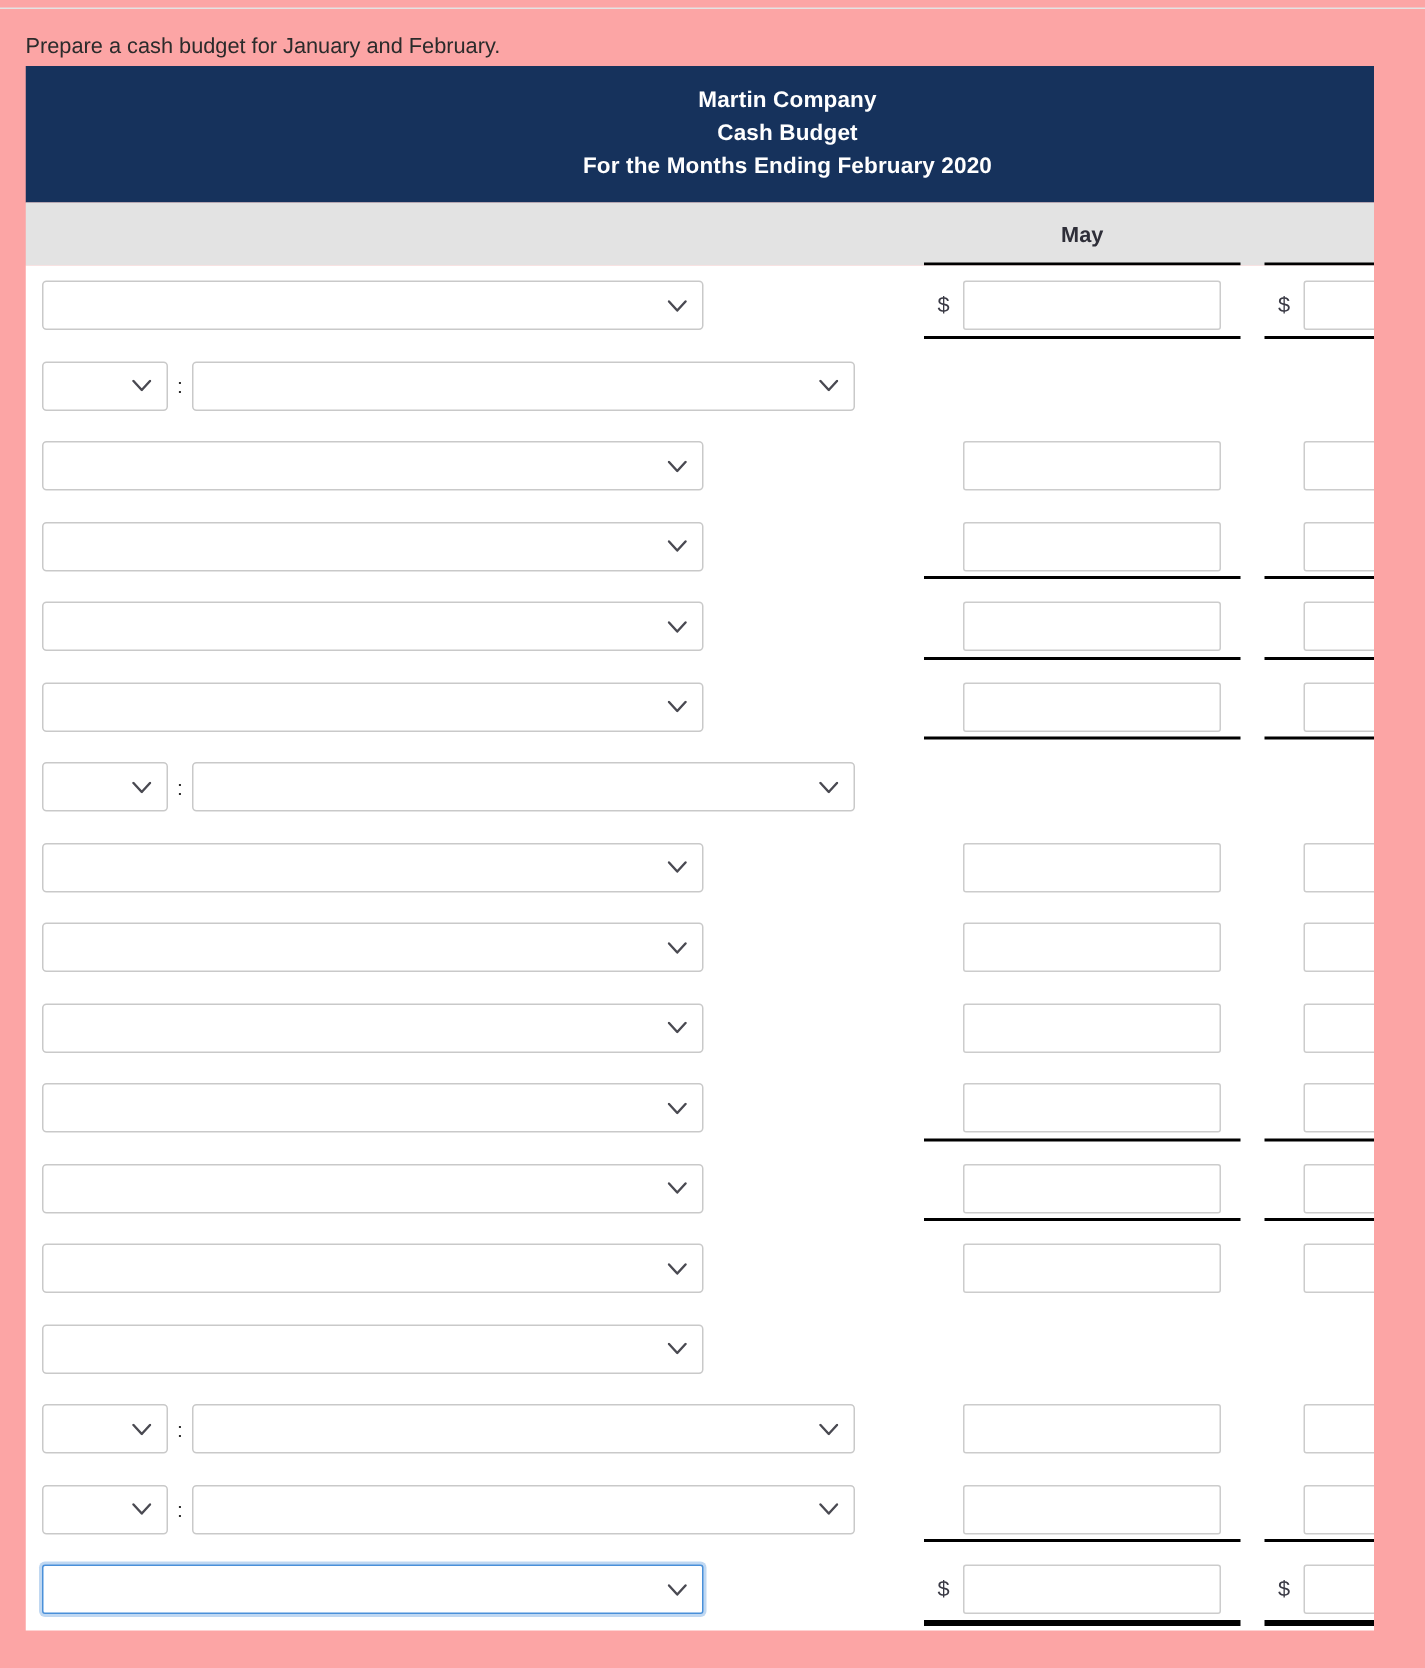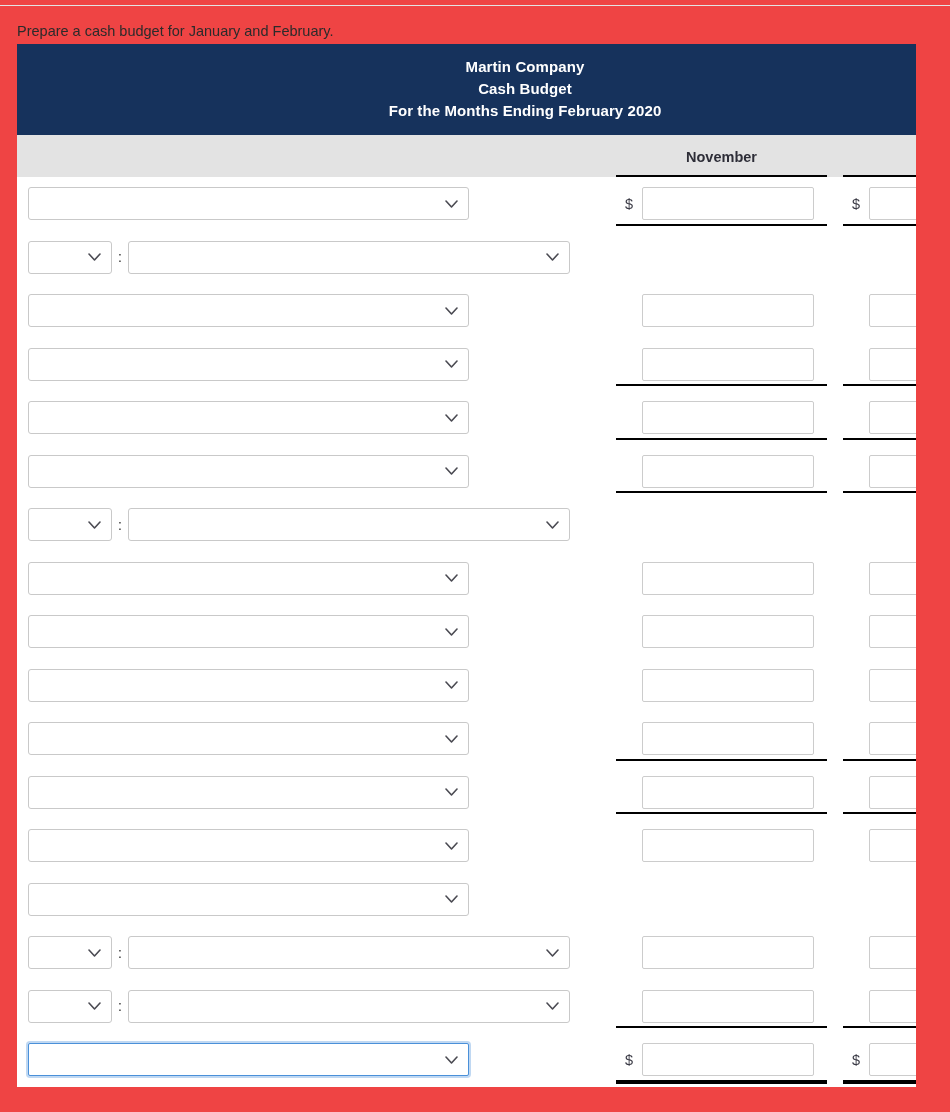--- a/index.html
+++ b/index.html
@@ -6,21 +6,21 @@
   html, body {
     margin: 0; padding: 0;
     width: 950px; height: 1112px;
     background: #ffffff;
     font-family: "Liberation Sans", sans-serif;
     overflow: hidden;
   }
   #page {
     position: relative;
     width: 950px; height: 1112px;
-    background: #ef4444;
+    background: #fca5a5;
     overflow: hidden;
   }
   .top-rule {
     position: absolute;
     left: 0; top: 5px; width: 950px; height: 1px;
     background: #e3e3e3;
   }
   .instruction {
     position: absolute;
     left: 17px; top: 21px;
@@ -181,21 +181,21 @@
   <div class="table-viewport">
     <div class="table-inner">
 
       <div class="title-block">
         <div>Martin Company</div>
         <div>Cash Budget</div>
         <div>For the Months Ending February 2020</div>
       </div>
 
       <div class="colhead-row">
-        <div class="colhead jan">November</div>
+        <div class="colhead jan">May</div>
         <div class="colhead feb">February</div>
       </div>
 
       <div class="rows" id="rows">
           <div class="row">
             <div class="label-cell">
               <span class="sel wide-single">
                 <span class="chev">
                   <svg width="13" height="8" viewBox="0 0 13 8">
                     <path d="M1 1 L6.5 7 L12 1" fill="none" stroke="#4a4a52" stroke-width="1.6" stroke-linecap="round" stroke-linejoin="round"></path>

